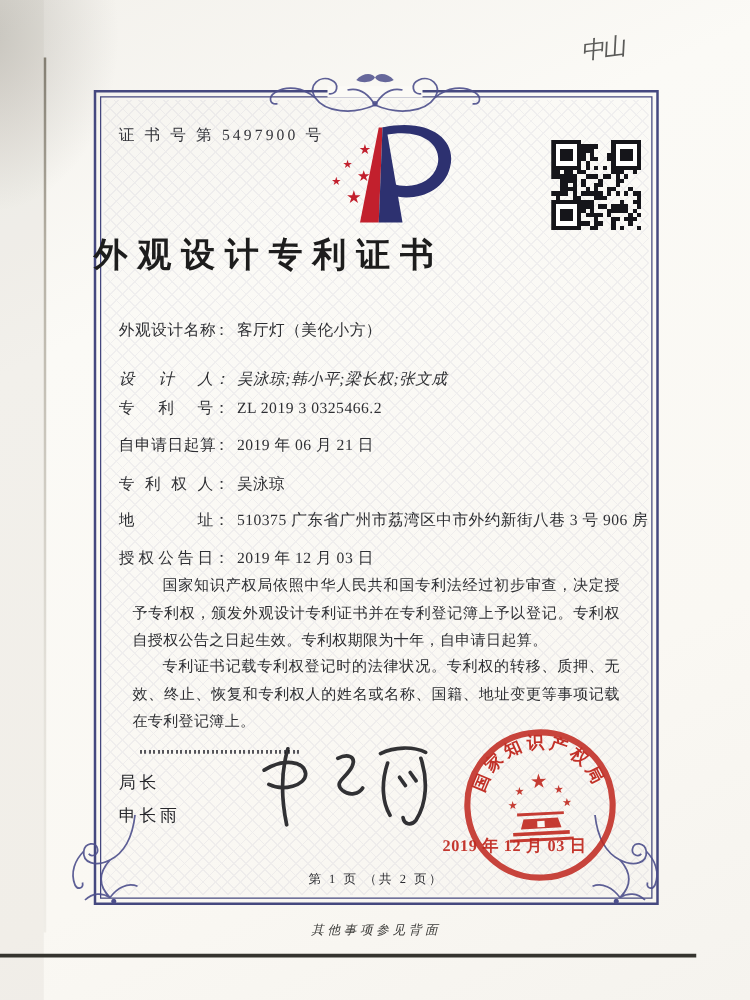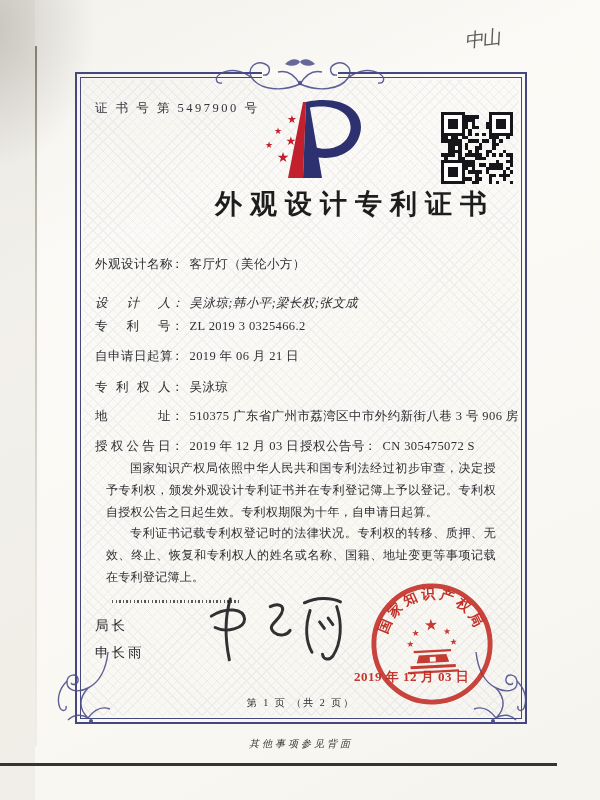--- a/index.html
+++ b/index.html
@@ -22,21 +22,21 @@
   .frame{position:absolute;left:75px;top:72px;right:73px;bottom:76px;border:2px solid var(--frame);}
   .frame-inner{position:absolute;inset:3px;border:1px solid var(--frame);}
   .guilloche{position:absolute;inset:6px;opacity:.05;
     background:repeating-linear-gradient(45deg,#3a3d7a 0 1px,transparent 1px 7px),
                repeating-linear-gradient(-45deg,#3a3d7a 0 1px,transparent 1px 7px);}
   .cert-no{position:absolute;left:95px;top:100px;font-size:12.5px;letter-spacing:2.5px;color:#33343a;}
   .handwritten{position:absolute;left:466px;top:26px;font-size:19px;color:#40403e;
     transform:rotate(-7deg) skewX(-10deg);opacity:.85;letter-spacing:-2px;}
   .logo{position:absolute;left:246px;top:96px;width:122px;height:88px;}
   .qr{position:absolute;left:441px;top:112px;width:72px;height:72px;}
-  .title{position:absolute;left:75px;top:186px;width:420px;text-align:right;
+  .title{position:absolute;left:75px;top:186px;width:420px;text-align:left;
     font-size:27px;font-weight:700;letter-spacing:8px;color:#1d1d1d;}
   .fields{position:absolute;left:95px;top:256px;width:415px;font-size:12.5px;color:#2e2f33;}
   .frow{position:absolute;left:0;white-space:nowrap;}
   .flabel{display:inline-block;width:76px;text-align:justify;text-align-last:justify;letter-spacing:.5px;}
   .fcolon{display:inline-block;margin-right:6px;}
   .fvalue{letter-spacing:.4px;}
   .r0{top:0;} .r1{top:39px;font-style:italic;} .r2{top:62px;} .r3{top:92px;} .r4{top:123px;} .r5{top:152px;} .r6{top:182px;}
   .grant-no{position:absolute;left:205px;top:0;white-space:nowrap;}
   .grant-no .flabel{width:64px;}
   .paras{position:absolute;left:106px;top:458px;width:390px;font-size:12px;line-height:1.82;
@@ -289,21 +289,20 @@
       <span class="flabel">自申请日起算</span><span class="fcolon">：</span><span class="fvalue">2019 年 06 月 21 日</span>
     </div>
     <div class="frow r4">
       <span class="flabel">专利权人</span><span class="fcolon">：</span><span class="fvalue">吴泳琼</span>
     </div>
     <div class="frow r5">
       <span class="flabel">地址</span><span class="fcolon">：</span><span class="fvalue">510375 广东省广州市荔湾区中市外约新街八巷 3 号 906 房</span>
     </div>
     <div class="frow r6">
       <span><span class="flabel">授权公告日</span><span class="fcolon">：</span><span class="fvalue">2019 年 12 月 03 日</span></span>
-      <span class="grant-no"><span class="flabel">授权公告号</span><span class="fcolon">：</span><span class="fvalue">CN 305475072 S</span></span>
     </div>
   </div>
 
   <div class="paras">
     <p>国家知识产权局依照中华人民共和国专利法经过初步审查，决定授予专利权，颁发外观设计专利证书并在专利登记簿上予以登记。专利权自授权公告之日起生效。专利权期限为十年，自申请日起算。</p>
     <p>专利证书记载专利权登记时的法律状况。专利权的转移、质押、无效、终止、恢复和专利权人的姓名或名称、国籍、地址变更等事项记载在专利登记簿上。</p>
   </div>
 
   <div class="microprint"></div>
 

